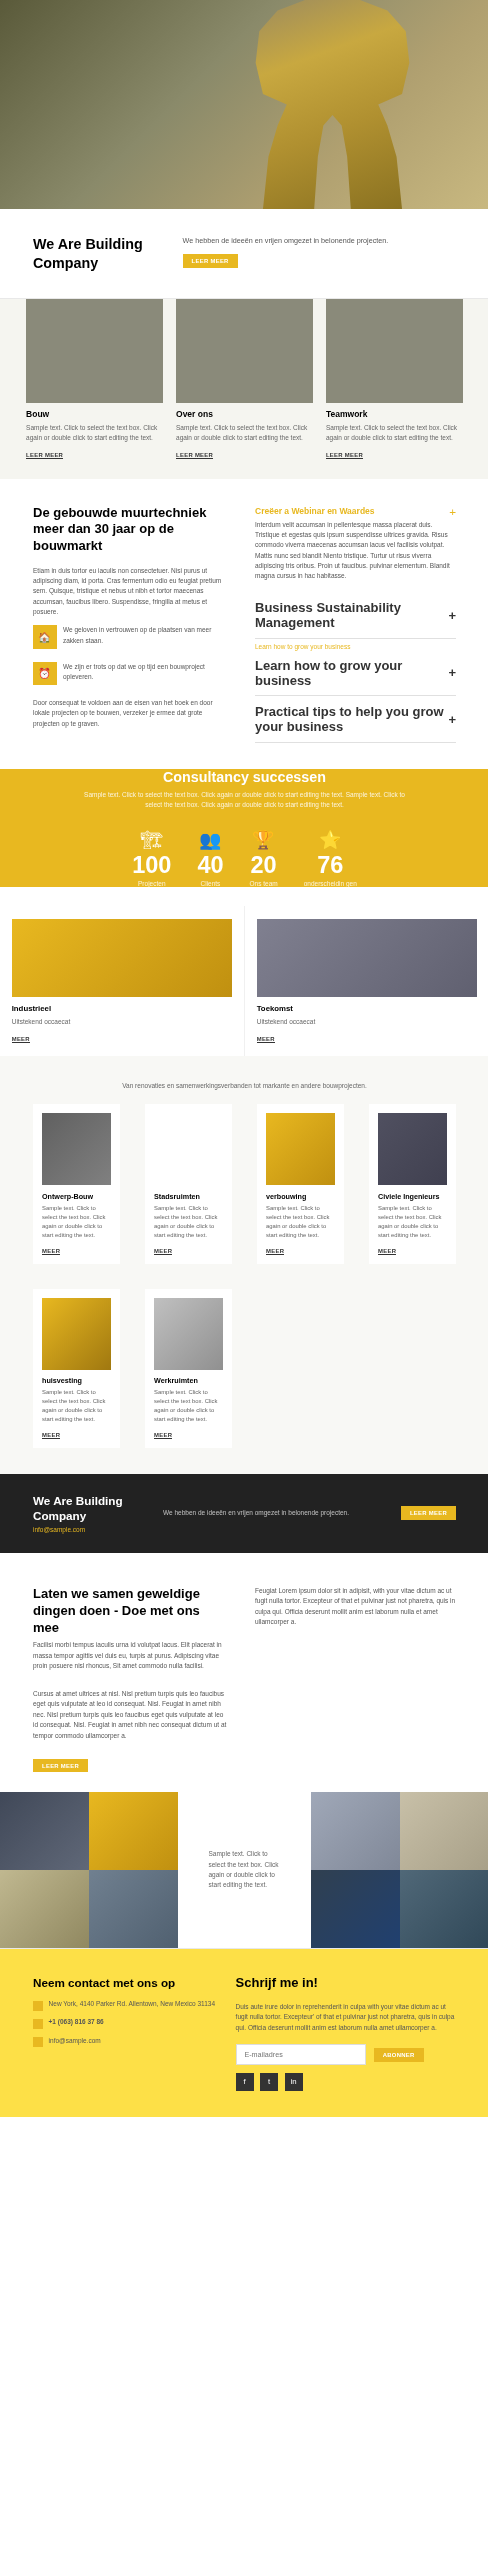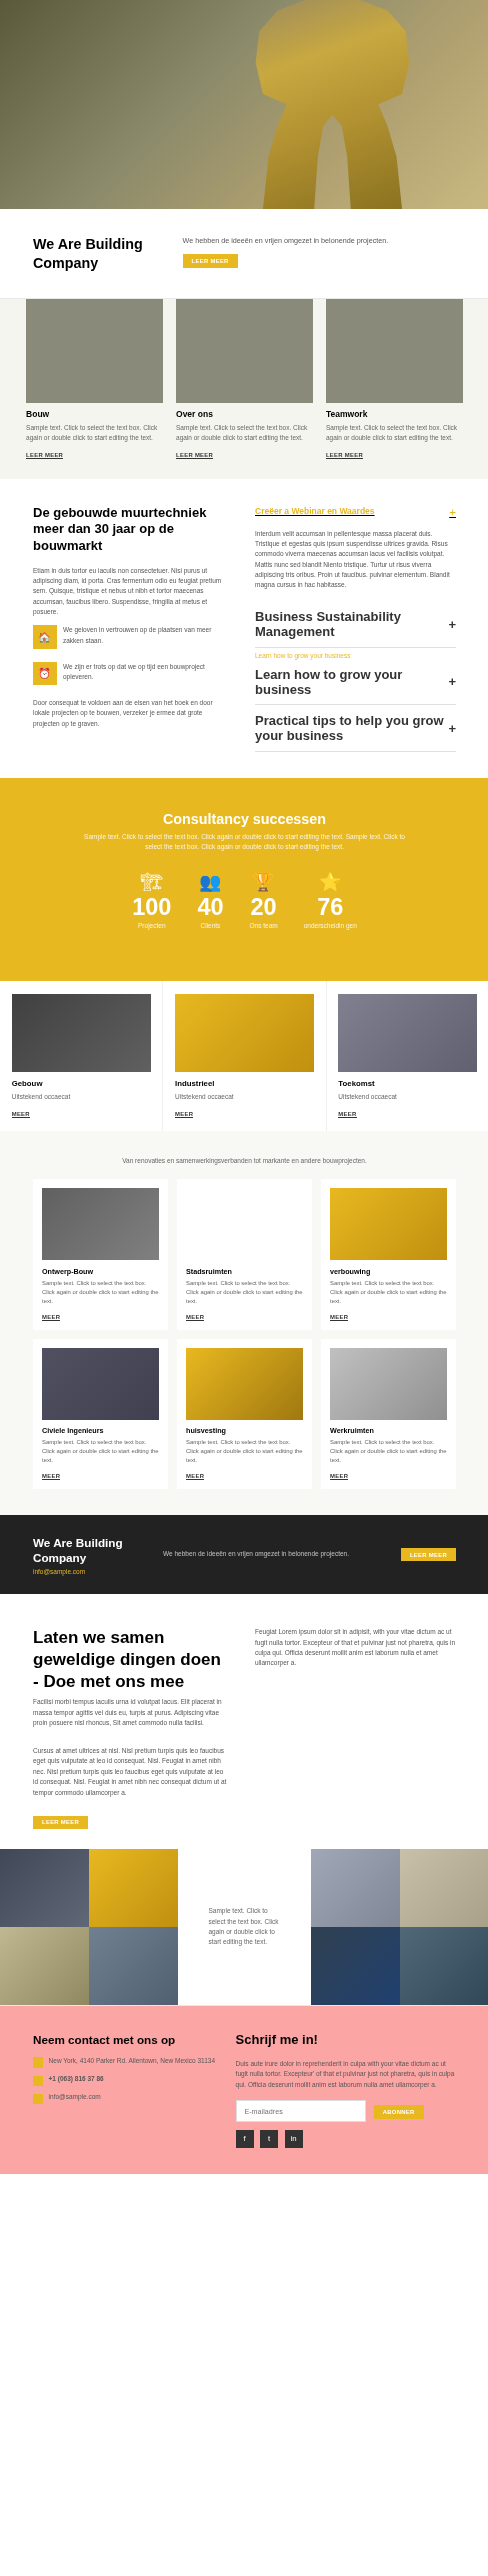--- a/index.html
+++ b/index.html
@@ -73,21 +73,21 @@
 
     .section-gebouwde .right { flex: 1; }
     .accordion-item { border-bottom: 0.7px solid #e0e0e0; padding: 7.8px 0; }
     .accordion-header { display: flex; justify-content: space-between; align-items: center; cursor: pointer; }
     .accordion-header span { font-size: 13px; font-weight: 600; color: #333; }
     .accordion-plus { font-size: 10.4px; color: #e8b820; font-weight: 700; }
     .link-small { font-size: 6.5px; color: #e8b820; cursor: pointer; margin-top: 3.9px; display: block; }
 
     
     .stats-section {
-      background: #e8b820; padding: 33px; text-align: center;
+      background: #e8b820; text-align: center;
     }
     .stats-section h2 { font-size: 14.3px; color: #fff; font-weight: 700; margin-bottom: 5.2px; }
     .stats-section p { font-size: 6.5px; color: rgba(255,255,255,0.85); line-height: 1.5; max-width: 326px; margin: 0 auto 19.6px; }
     .stats-row { display: flex; justify-content: center; gap: 26px; margin-bottom: 19.6px; }
     .stat-item { text-align: center; }
     .stat-icon { font-size: 18px; color: #fff; margin-bottom: 2.6px; }
     .stat-num { font-size: 23.5px; font-weight: 900; color: #fff; line-height: 1; }
     .stat-label { font-size: 6.5px; color: rgba(255,255,255,0.85); margin-top: 2.6px; }
 
     
@@ -98,21 +98,21 @@
     .card-img-gebouw { background: linear-gradient(135deg, #404040 0%, #606060 100%); }
     .card-img-industrieel { background: linear-gradient(135deg, #e8b820 0%, #c09010 100%); }
     .card-img-toekomst { background: linear-gradient(135deg, #808090 0%, #606070 100%); }
     .card h3 { font-size: 7.8px; font-weight: 700; margin-bottom: 3.9px; }
     .card p { font-size: 6.5px; color: #666; line-height: 1.5; margin-bottom: 5.2px; }
 
     
     .bouwbedrijf-section { padding: 26px 33px; background: #f8f8f5; }
     .bouwbedrijf-section h2 { font-size: 14.3px; font-weight: 700; text-align: center; margin-bottom: 3.9px; }
     .bouwbedrijf-section .subtitle { font-size: 6.5px; color: #666; text-align: center; margin-bottom: 15.6px; }
-    .bb-grid { display: grid; grid-template-columns: repeat(3, 1fr); gap: 9px; }
+    .bb-grid { display: grid; grid-template-columns: repeat(4, 1fr); gap: 25px; }
     .bb-item { background: #fff; padding: 9px; }
     .bb-item-img { width: 100%; height: 72px; margin-bottom: 6.5px; }
     .bb-img-1 { background: linear-gradient(135deg, #606060 0%, #808080 100%); }
     .bb-img-2 { background: linear-gradient(135deg, #e8b820 0%, #c09010 100%); }
     .bb-img-3 { background: linear-gradient(135deg, #9090a0 0%, #7070808 100%); }
     .bb-img-4 { background: linear-gradient(135deg, #505060 0%, #404050 100%); }
     .bb-img-5 { background: linear-gradient(135deg, #c0c0c0 0%, #909090 100%); }
     .bb-img-6 { background: linear-gradient(135deg, #e8b820 0%, #a07810 100%); }
     .bb-item h3 { font-size: 7.2px; font-weight: 700; margin-bottom: 3.3px; }
     .bb-item p { font-size: 5.9px; color: #666; line-height: 1.5; margin-bottom: 3.9px; }
@@ -122,21 +122,21 @@
       background: #222; display: flex; align-items: center; padding: 19.6px 33px; gap: 26px;
     }
     .building-banner .left { flex: 0 0 104px; }
     .building-banner h2 { font-size: 11.7px; font-weight: 700; color: #fff; line-height: 1.3; margin-bottom: 2.6px; }
     .building-banner .middle { flex: 1; }
     .building-banner .middle p { font-size: 6.5px; color: rgba(255,255,255,0.7); line-height: 1.6; }
 
     
     .laten-section { display: flex; gap: 26px; padding: 33px 33px 19.6px; background: #fff; }
     .laten-section .left { flex: 0 0 196px; }
-    .laten-section .left h2 { font-size: 17px; font-weight: 700; line-height: 1.3; margin-bottom: 3.9px; }
+    .laten-section .left h2 { font-size: 13px; font-weight: 700; line-height: 1.3; margin-bottom: 3.9px; }
     .laten-section .left p { font-size: 6.5px; color: #555; line-height: 1.6; margin-bottom: 6.5px; }
     .laten-section .right { flex: 1; }
     .laten-section .right h3 { font-size: 9.8px; font-weight: 700; line-height: 1.4; margin-bottom: 6.5px; }
     .laten-section .right p { font-size: 6.5px; color: #555; line-height: 1.6; }
 
     
     .photo-gallery { display: flex; height: 156px; }
     .photo-col { flex: 1; display: flex; flex-direction: column; }
     .photo-cell { flex: 1; }
     .ph-1 { background: linear-gradient(135deg, #404858 0%, #606878 100%); }
@@ -145,21 +145,21 @@
     .ph-4 { background: linear-gradient(135deg, #708090 0%, #506070 100%); }
     .ph-5 { background: linear-gradient(135deg, #a0a8b8 0%, #808898 100%); }
     .ph-6 { background: linear-gradient(135deg, #304050 0%, #204070 100%); }
     .ph-7 { background: linear-gradient(135deg, #c8c0a8 0%, #a8a088 100%); }
     .ph-8 { background: linear-gradient(135deg, #506878 0%, #304858 100%); }
     .photo-text { flex: 1.5; display: flex; align-items: center; justify-content: center; background: #fff; }
     .photo-text-inner { padding: 13px; max-width: 98px; }
     .photo-text-inner p { font-size: 6.5px; color: #666; line-height: 1.6; }
 
     
-    .contact-section { display: flex; gap: 0; padding: 26px 33px; background: #fca5a5; border-top: 0.7px solid #e8e8e8; }
+    .contact-section { display: flex; gap: 0; padding: 26px 33px; background: #fde047; border-top: 0.7px solid #e8e8e8; }
     .contact-left { flex: 0 0 183px; }
     .contact-left h2 { font-size: 11.7px; font-weight: 700; margin-bottom: 9px; line-height: 1.3; }
     .contact-item { display: flex; gap: 5.2px; align-items: flex-start; margin-bottom: 6.5px; }
     .contact-icon { width: 10.4px; height: 10.4px; background: #e8b820; flex-shrink: 0; margin-top: 1.3px; }
     .contact-item p { font-size: 6.5px; color: #555; line-height: 1.5; }
     .contact-phone { font-size: 9px; font-weight: 700; color: #e8b820; }
     .contact-right { flex: 1; padding-left: 19.6px; }
     .contact-right h2 { font-size: 13px; font-weight: 700; margin-bottom: 12px; }
     .contact-right p { font-size: 6.5px; color: #555; line-height: 1.6; margin-bottom: 10.4px; }
     .contact-form input[type="email"] {
@@ -232,21 +232,21 @@
     <div class="icon-badge">
       <div class="badge-icon">
           <span>⏰</span>
         </div>
       <p>We zijn er trots op dat we op tijd een bouwproject opleveren.</p>
     </div>
     <p>Door consequat te voldoen aan de eisen van het boek en door lokale projecten op te bouwen, verzeker je ermee dat grote projecten op te graven.</p>
   </div>
   <div class="right">
     <div style="margin-bottom:10.4px;">
-      <div style="display:flex;justify-content:space-between;align-items:center;margin-bottom:11px;text-decoration:underline;">
+      <div style="display:flex;justify-content:space-between;align-items:center;margin-bottom:2px;">
         <span style="font-size:8.5px;font-weight:600;color:#e8b820;">Creëer a Webinar en Waardes</span>
         <span style="font-size:11.7px;color:#e8b820;cursor:pointer;">+</span>
       </div>
       <p style="font-size:6.5px;color:#555;line-height:1.6;">Interdum velit accumsan in pellentesque massa placerat duis. Tristique et egestas quis ipsum suspendisse ultrices gravida. Risus commodo viverra maecenas accumsan lacus vel facilisis volutpat. Mattis nunc sed blandit Niento tristique. Turtur ut risus viverra adipiscing tris oribus. Proin ut faucibus. pulvinar elementum. Blandit magna cursus in hac habitasse.</p>
     </div>
     <div class="accordion-item">
       <div class="accordion-header">
         <span>Business Sustainability Management</span>
         <span class="accordion-plus">+</span>
       </div>
@@ -288,26 +288,20 @@
     </div>
     <div class="stat-item">
       <div class="stat-icon">⭐</div>
       <div class="stat-num">76</div>
       <div class="stat-label">onderscheidin gen</div>
     </div>
   </div>
 </section>
 
 <div class="cards-row">
-  <div class="card">
-    <div class="card-img card-img-gebouw"></div>
-    <h3>Gebouw</h3>
-    <p>Uitstekend occaecat</p>
-    <span class="meer-link">MEER</span>
-  </div>
   <div class="card">
     <div class="card-img card-img-industrieel"></div>
     <h3>Industrieel</h3>
     <p>Uitstekend occaecat</p>
     <span class="meer-link">MEER</span>
   </div>
   <div class="card">
     <div class="card-img card-img-toekomst"></div>
     <h3>Toekomst</h3>
     <p>Uitstekend occaecat</p>

